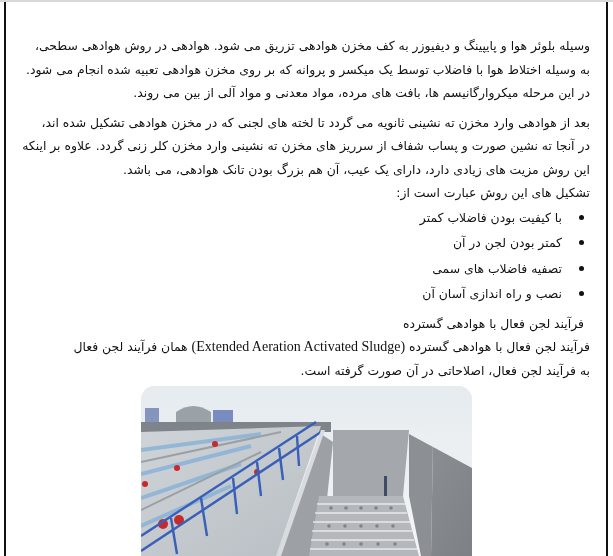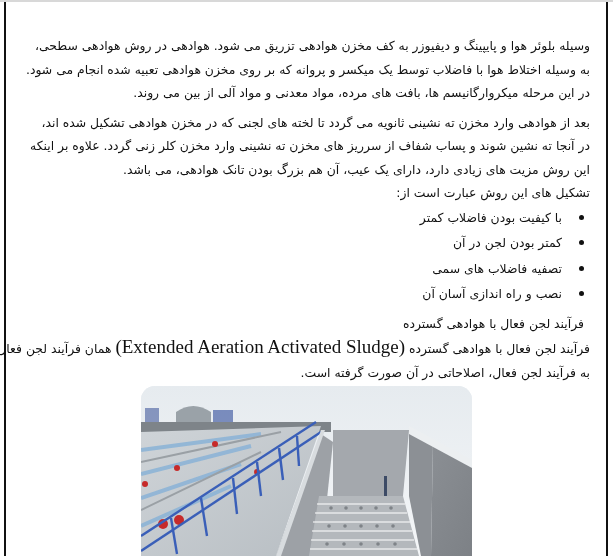--- a/index.html
+++ b/index.html
@@ -18,42 +18,42 @@
       font-size: 12.4px; color: #111; line-height: 23.5px; margin-top: 28px;
     }
     .content p { margin: 0; white-space: nowrap; }
     ul.adv { margin: 0; padding: 0 28px 0 0; list-style: none; }
     ul.adv li { position: relative; height: 25.5px; line-height: 25.5px; white-space: nowrap; }
     ul.adv li .bullet {
       position: absolute; right: -22px; top: 10px; width: 5px; height: 5px;
       border-radius: 50%; background: #111;
     }
     .subhead { padding-right: 6px; margin-top: 5px !important; }
-    .latin { font-family: "Liberation Serif", serif; font-size: 19px; }
+    .latin { font-family: "Liberation Serif", serif; font-size: 14px; }
     .figure {
       position: absolute; left: 141px; top: 386px; width: 331px; height: 170px;
       border-radius: 14px 14px 0 0; overflow: hidden;
       background: linear-gradient(180deg, #e9eef2 0%, #dfe5ea 40%, #c9ced3 100%);
     }
   </style>
 </head>
 <body>
 
 <div class="page">
   <div class="topline"></div>
   <div class="border-left"></div>
   <div class="border-right"></div>
 
   <div class="content">
     <p>وسیله بلوئر هوا و پایپینگ و دیفیوزر به کف مخزن هوادهی تزریق می شود. هوادهی در روش هوادهی سطحی،</p>
     <p>به وسیله اختلاط هوا با فاضلاب توسط یک میکسر و پروانه که بر روی مخزن هوادهی تعبیه شده انجام می شود.</p>
     <p>در این مرحله میکروارگانیسم ها، بافت های مرده، مواد معدنی و مواد آلی از بین می روند.</p>
 
     <p style="margin-top:6px">بعد از هوادهی وارد مخزن ته نشینی ثانویه می گردد تا لخته های لجنی که در مخزن هوادهی تشکیل شده اند،</p>
-    <p>در آنجا ته نشین شوند و پساب شفاف از سرریز های مخزن ته نشینی وارد مخزن کلر زنی گردد. علاوه بر اینکه</p>
+    <p>در آنجا ته نشین صورت و پساب شفاف از سرریز های مخزن ته نشینی وارد مخزن کلر زنی گردد. علاوه بر اینکه</p>
     <p>این روش مزیت های زیادی دارد، دارای یک عیب، آن هم بزرگ بودن تانک هوادهی، می باشد.</p>
 
     <p>تشکیل های این روش عبارت است از:</p>
 
     <ul class="adv">
       <li><span class="bullet"></span><span>با کیفیت بودن فاضلاب کمتر</span></li>
       <li><span class="bullet"></span><span>کمتر بودن لجن در آن</span></li>
       <li><span class="bullet"></span><span>تصفیه فاضلاب های سمی</span></li>
       <li><span class="bullet"></span><span>نصب و راه اندازی آسان آن</span></li>
     </ul>

